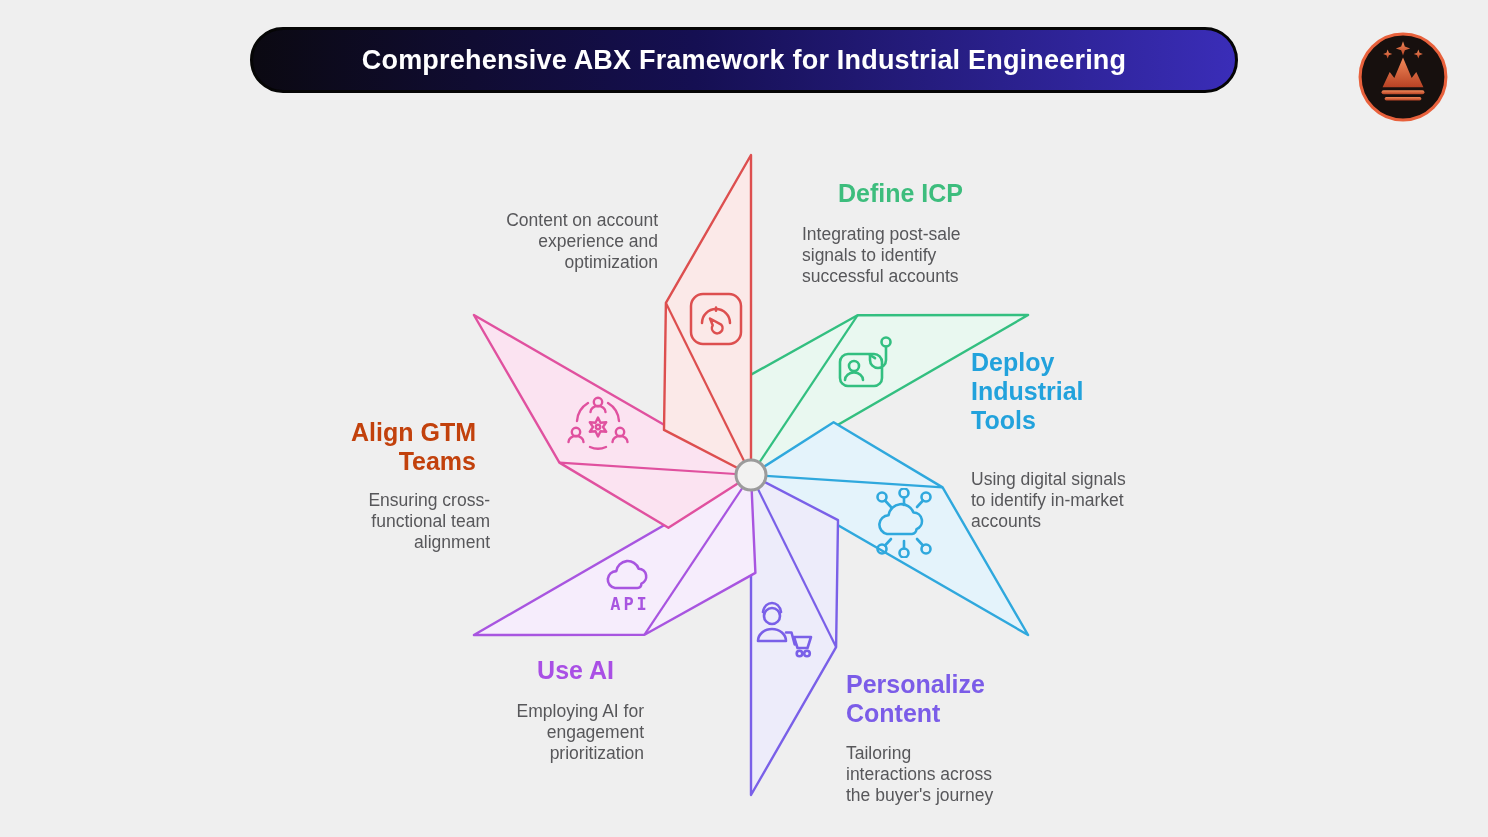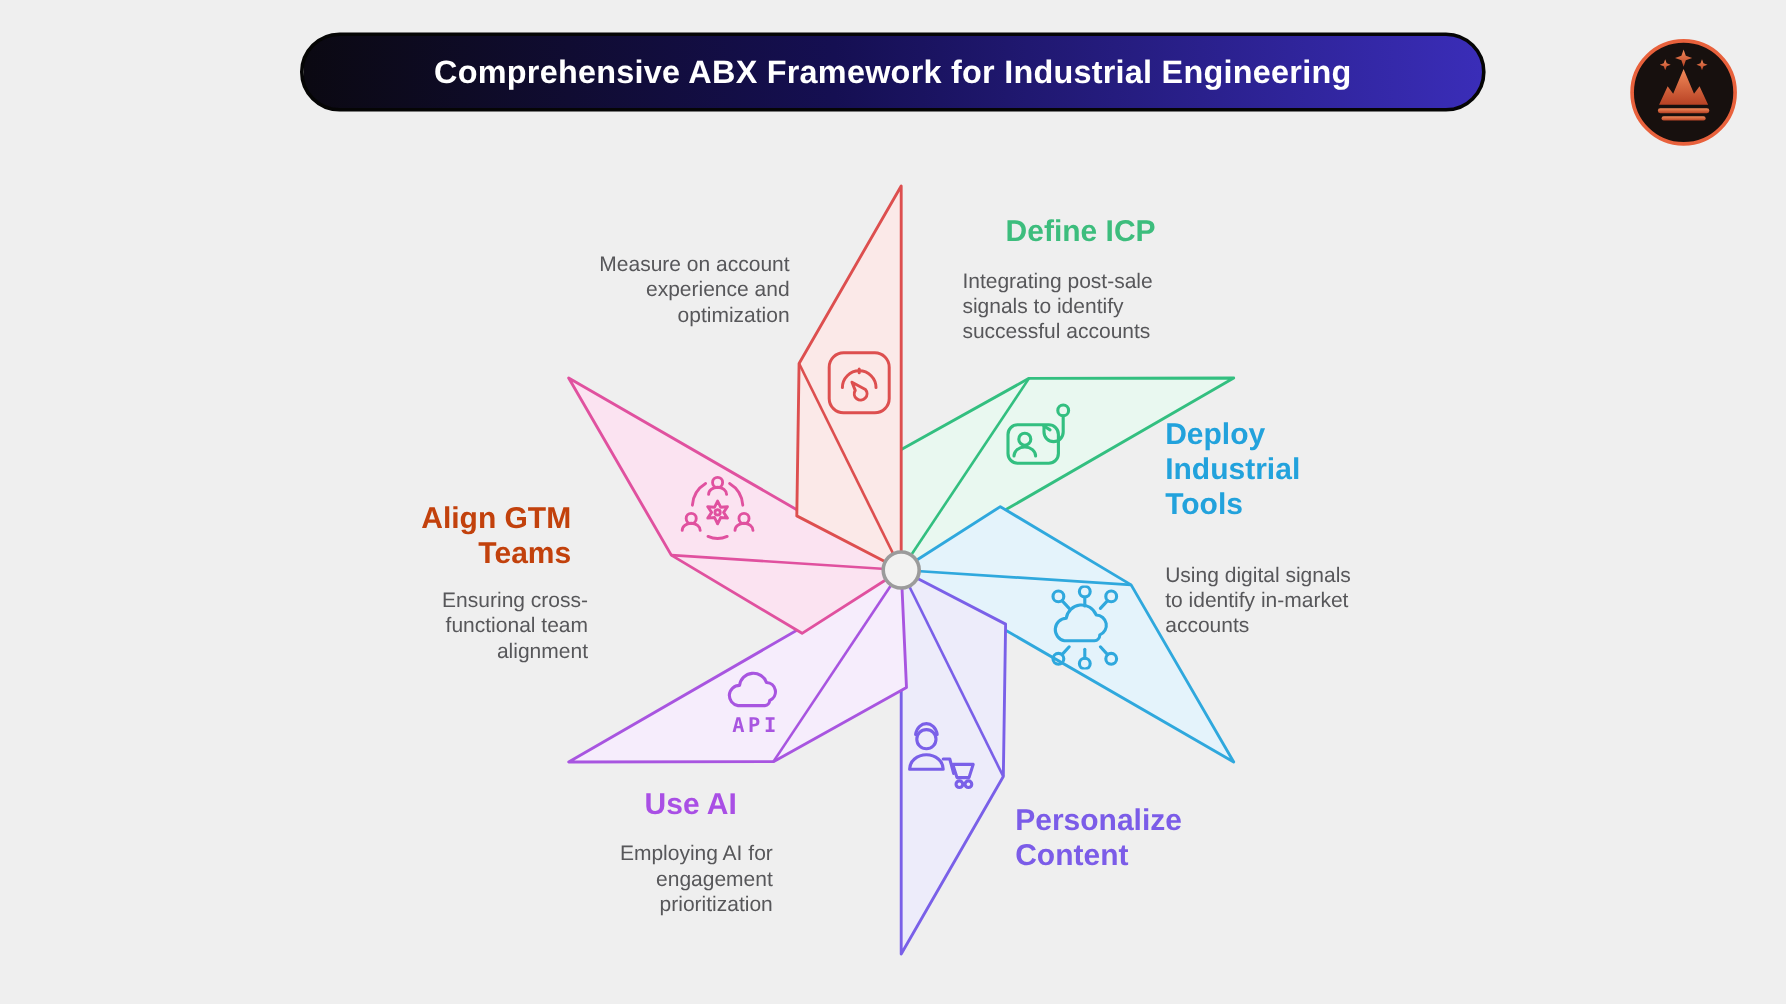--- a/index.html
+++ b/index.html
@@ -147,38 +147,41 @@
       <path d="M27.5 18 a7.5 6 0 0 1 15 0"></path>
     <circle cx="13" cy="38" r="4.2"></circle>
       <path d="M5.5 48 a7.5 6 0 0 1 15 0"></path>
     <circle cx="57" cy="38" r="4.2"></circle>
       <path d="M49.5 48 a7.5 6 0 0 1 15 0"></path>
     <path d="M14 27 a23 23 0 0 1 11 -18"></path>
     <path d="M45 9 a23 23 0 0 1 11 18"></path>
     <path d="M27 53 a20 20 0 0 0 16 0"></path>
   </svg>
 
-  <div class="desc r d-measure" style="color: rgb(87, 87, 90);">Measure on account
+  <div class="desc r d-measure" style="color: rgb(87, 87, 90);">Content on account
 experience and
 optimization</div>
 
   <div class="heading h-define" style="color: rgb(61, 189, 125);">Define ICP</div>
   <div class="desc d-define" style="color: rgb(87, 87, 90);">Integrating post-sale
 signals to identify
 successful accounts</div>
 
   <div class="heading h-deploy" style="color: rgb(34, 162, 220);">Deploy
 Industrial
 Tools</div>
   <div class="desc d-deploy" style="color: rgb(87, 87, 90);">Using digital signals
 to identify in-market
 accounts</div>
 
   <div class="heading h-personalize" style="color: rgb(123, 92, 232);">Personalize
 Content</div>
+  <div class="desc d-personalize" style="color: rgb(87, 87, 90);">Tailoring
+interactions across
+the buyer's journey</div>
 
   <div class="heading r h-useai" style="color: rgb(169, 79, 229);">Use AI</div>
   <div class="desc r d-useai" style="color: rgb(87, 87, 90);">Employing AI for
 engagement
 prioritization</div>
 
   <div class="heading r h-align" style="color: #c2410c;">Align GTM
 Teams</div>
   <div class="desc r d-align" style="color: rgb(87, 87, 90);">Ensuring cross-
 functional team

